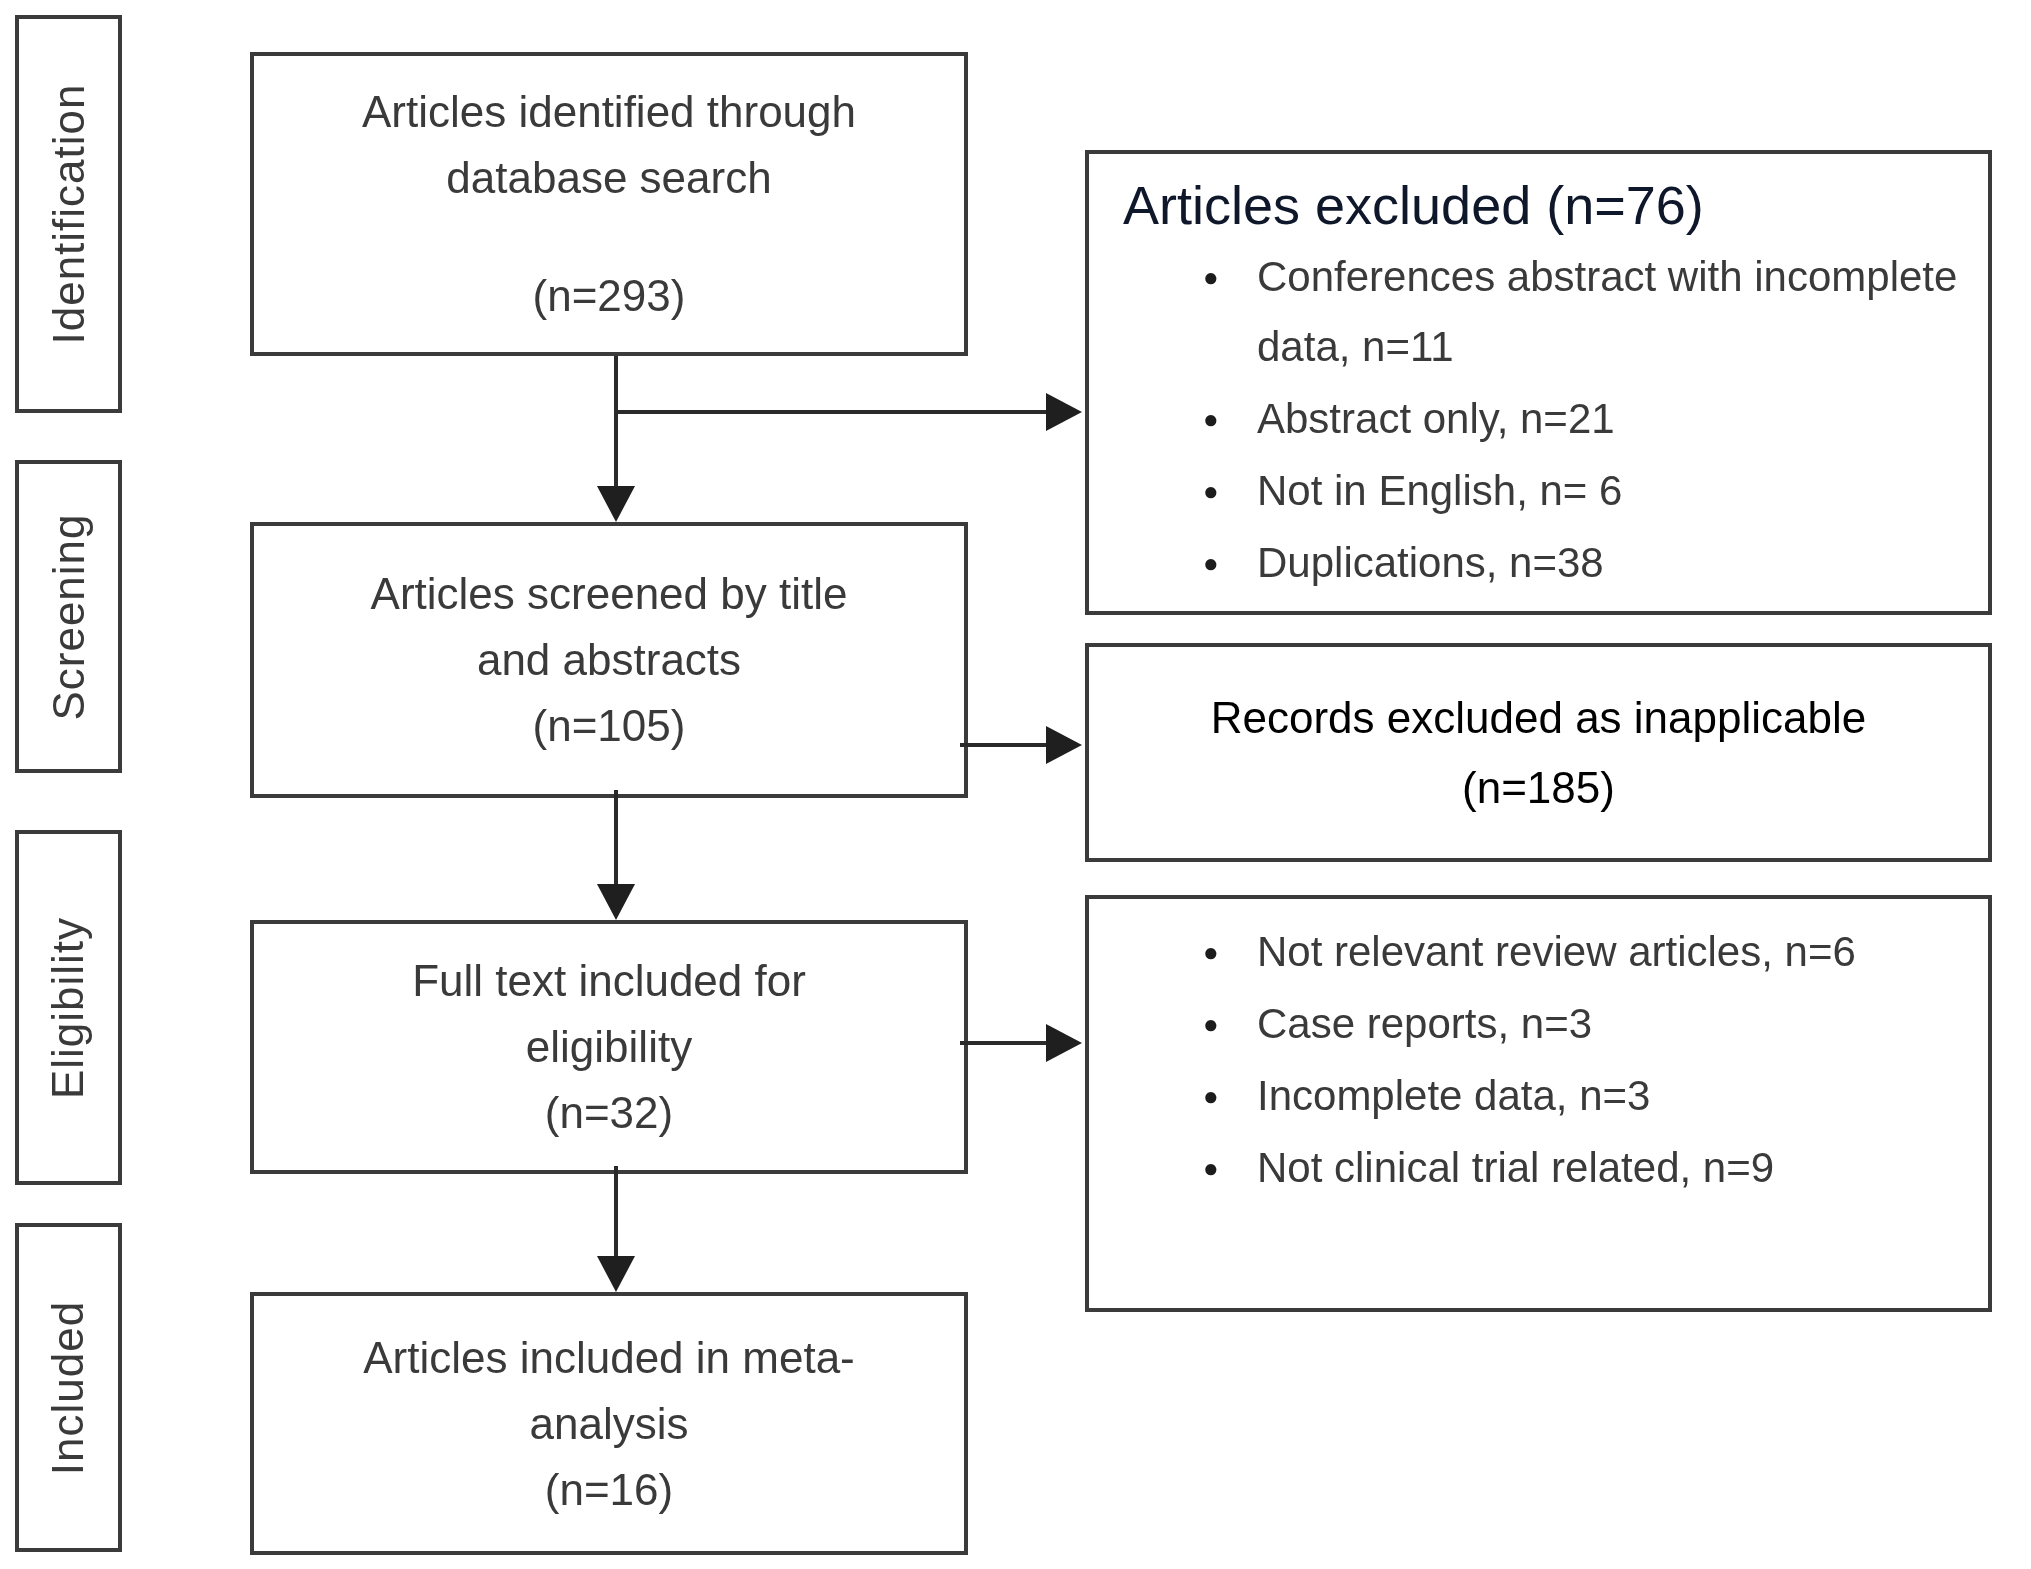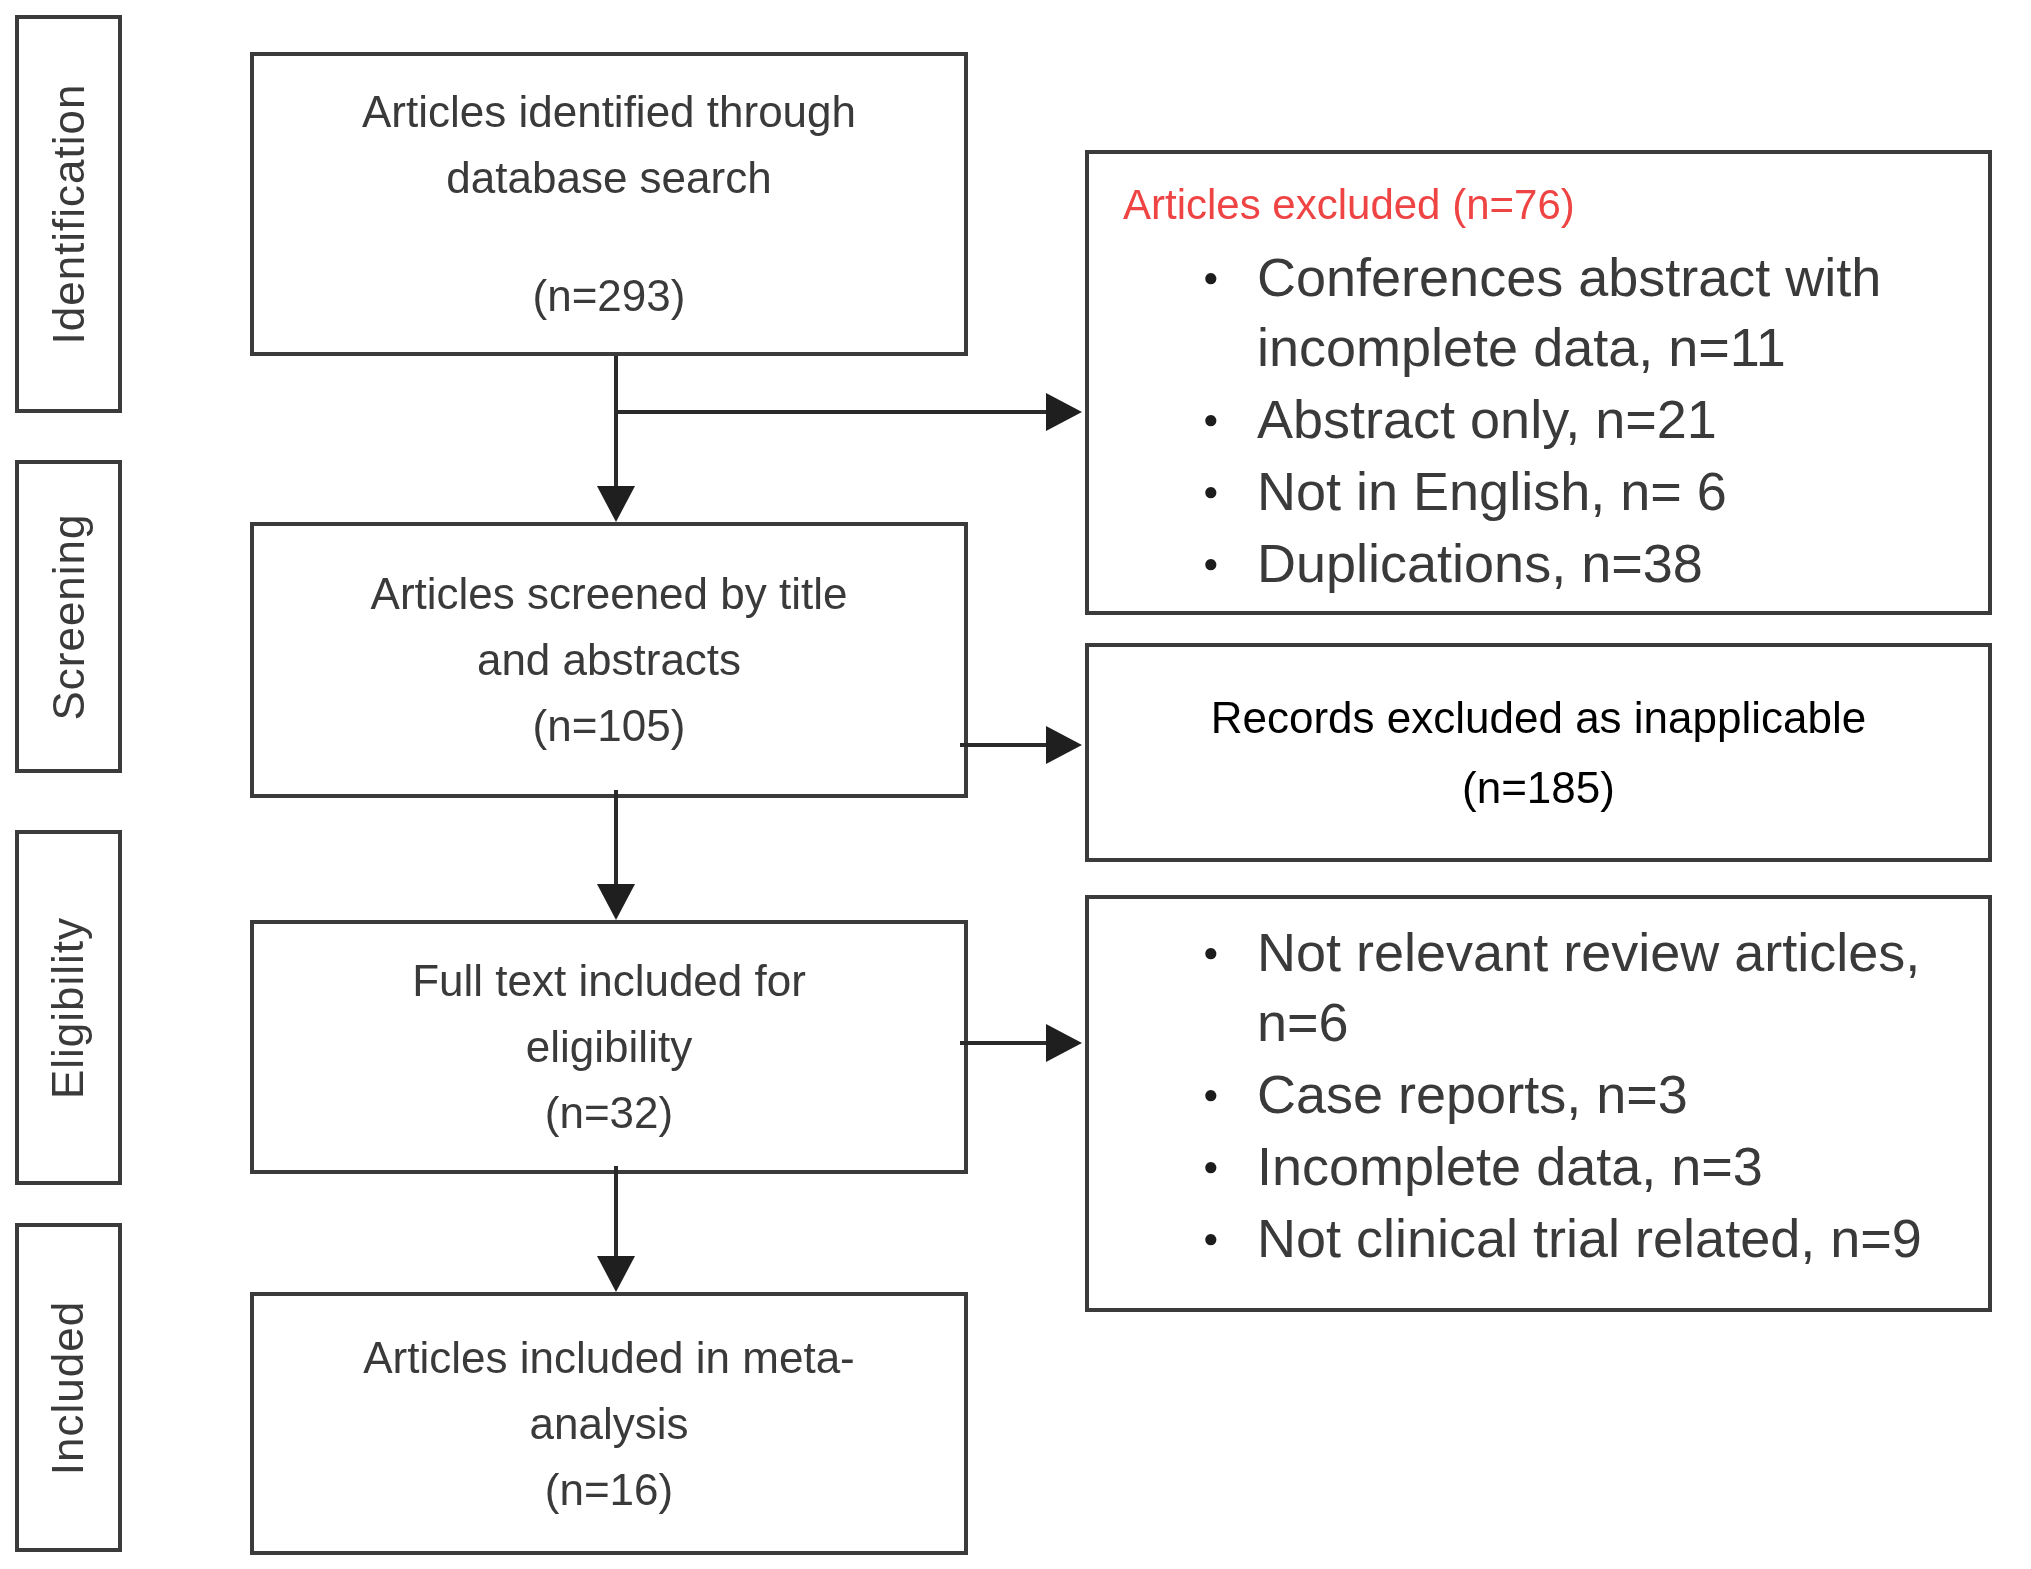--- a/index.html
+++ b/index.html
@@ -64,41 +64,41 @@
     left: 1085px;
     width: 907px;
     border: 4px solid #3b3b3b;
     background: #ffffff;
     box-sizing: border-box;
   }
   .excl-pad {
     padding: 16px 30px 0 34px;
   }
   .excl-title {
-    font-size: 42px;
-    line-height: 70px;
-    color: #ef4444;
+    font-size: 54px;
+    line-height: 70px;
+    color: #0f172a;
   }
   .excl-item {
     display: flex;
     align-items: flex-start;
     margin-top: 2px;
   }
   .excl-dot {
     flex: 0 0 auto;
     width: 54px;
     margin-left: 80px;
     font-size: 26px;
     line-height: 70px;
     color: #1c1c1c;
   }
   .excl-text {
     flex: 0 1 auto;
     max-width: 710px;
-    font-size: 54px;
+    font-size: 42px;
     line-height: 70px;
     color: #3a3a3a;
   }
   .excl-center {
     height: 100%;
     display: flex;
     flex-direction: column;
     align-items: center;
     justify-content: center;
     text-align: center;

